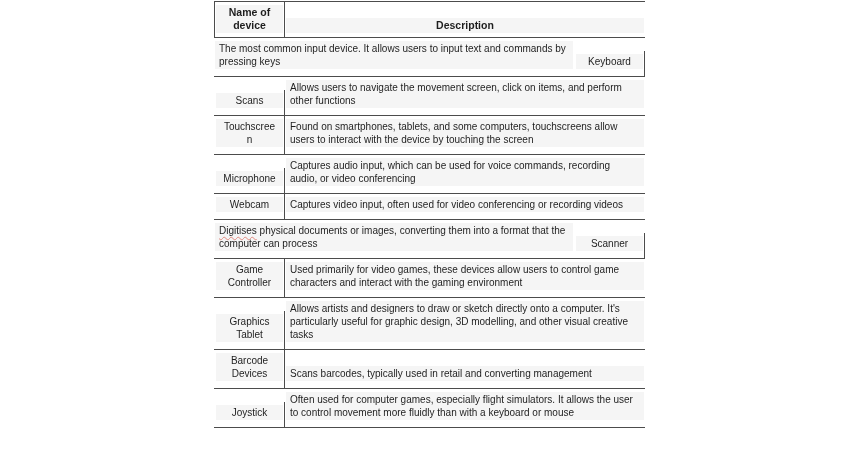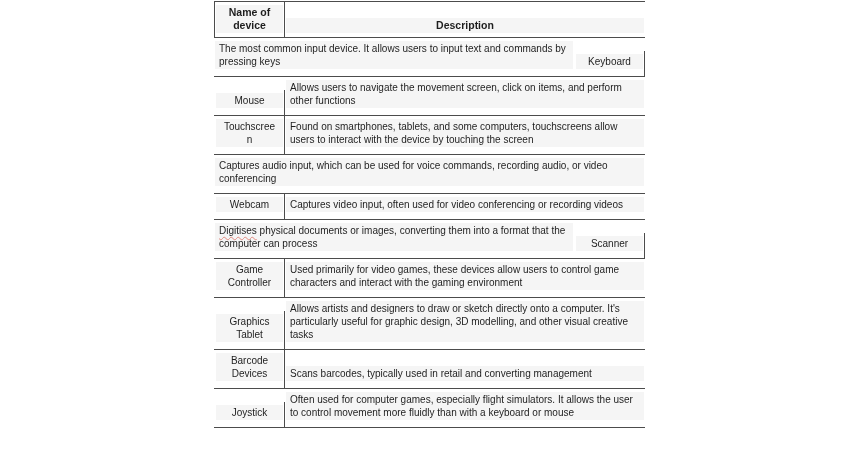--- a/index.html
+++ b/index.html
@@ -74,36 +74,39 @@
 <div class="trow">
       <div class="cell cell-desc">
         <div class="shade"><span>The most common input device. It allows users to input text and commands by pressing keys</span></div>
       </div>
       <div class="cell cell-name">
         <div class="shade">Keyboard</div>
       </div>
     </div>
     <div class="trow">
       <div class="cell cell-name">
-        <div class="shade">Mouse</div>
+        <div class="shade">Scans</div>
       </div>
       <div class="cell cell-desc">
         <div class="shade"><span>Allows users to navigate the movement screen, click on items, and perform other functions</span></div>
       </div>
     </div>
     <div class="trow">
       <div class="cell cell-name">
         <div class="shade">Touchscree
 n</div>
       </div>
       <div class="cell cell-desc">
         <div class="shade"><span>Found on smartphones, tablets, and some computers, touchscreens allow users to interact with the device by touching the screen</span></div>
       </div>
     </div>
     <div class="trow">
+      <div class="cell cell-name">
+        <div class="shade">Microphone</div>
+      </div>
       <div class="cell cell-desc">
         <div class="shade"><span>Captures audio input, which can be used for voice commands, recording audio, or video conferencing</span></div>
       </div>
     </div>
     <div class="trow">
       <div class="cell cell-name">
         <div class="shade">Webcam</div>
       </div>
       <div class="cell cell-desc">
         <div class="shade"><span>Captures video input, often used for video conferencing or recording videos</span></div>

